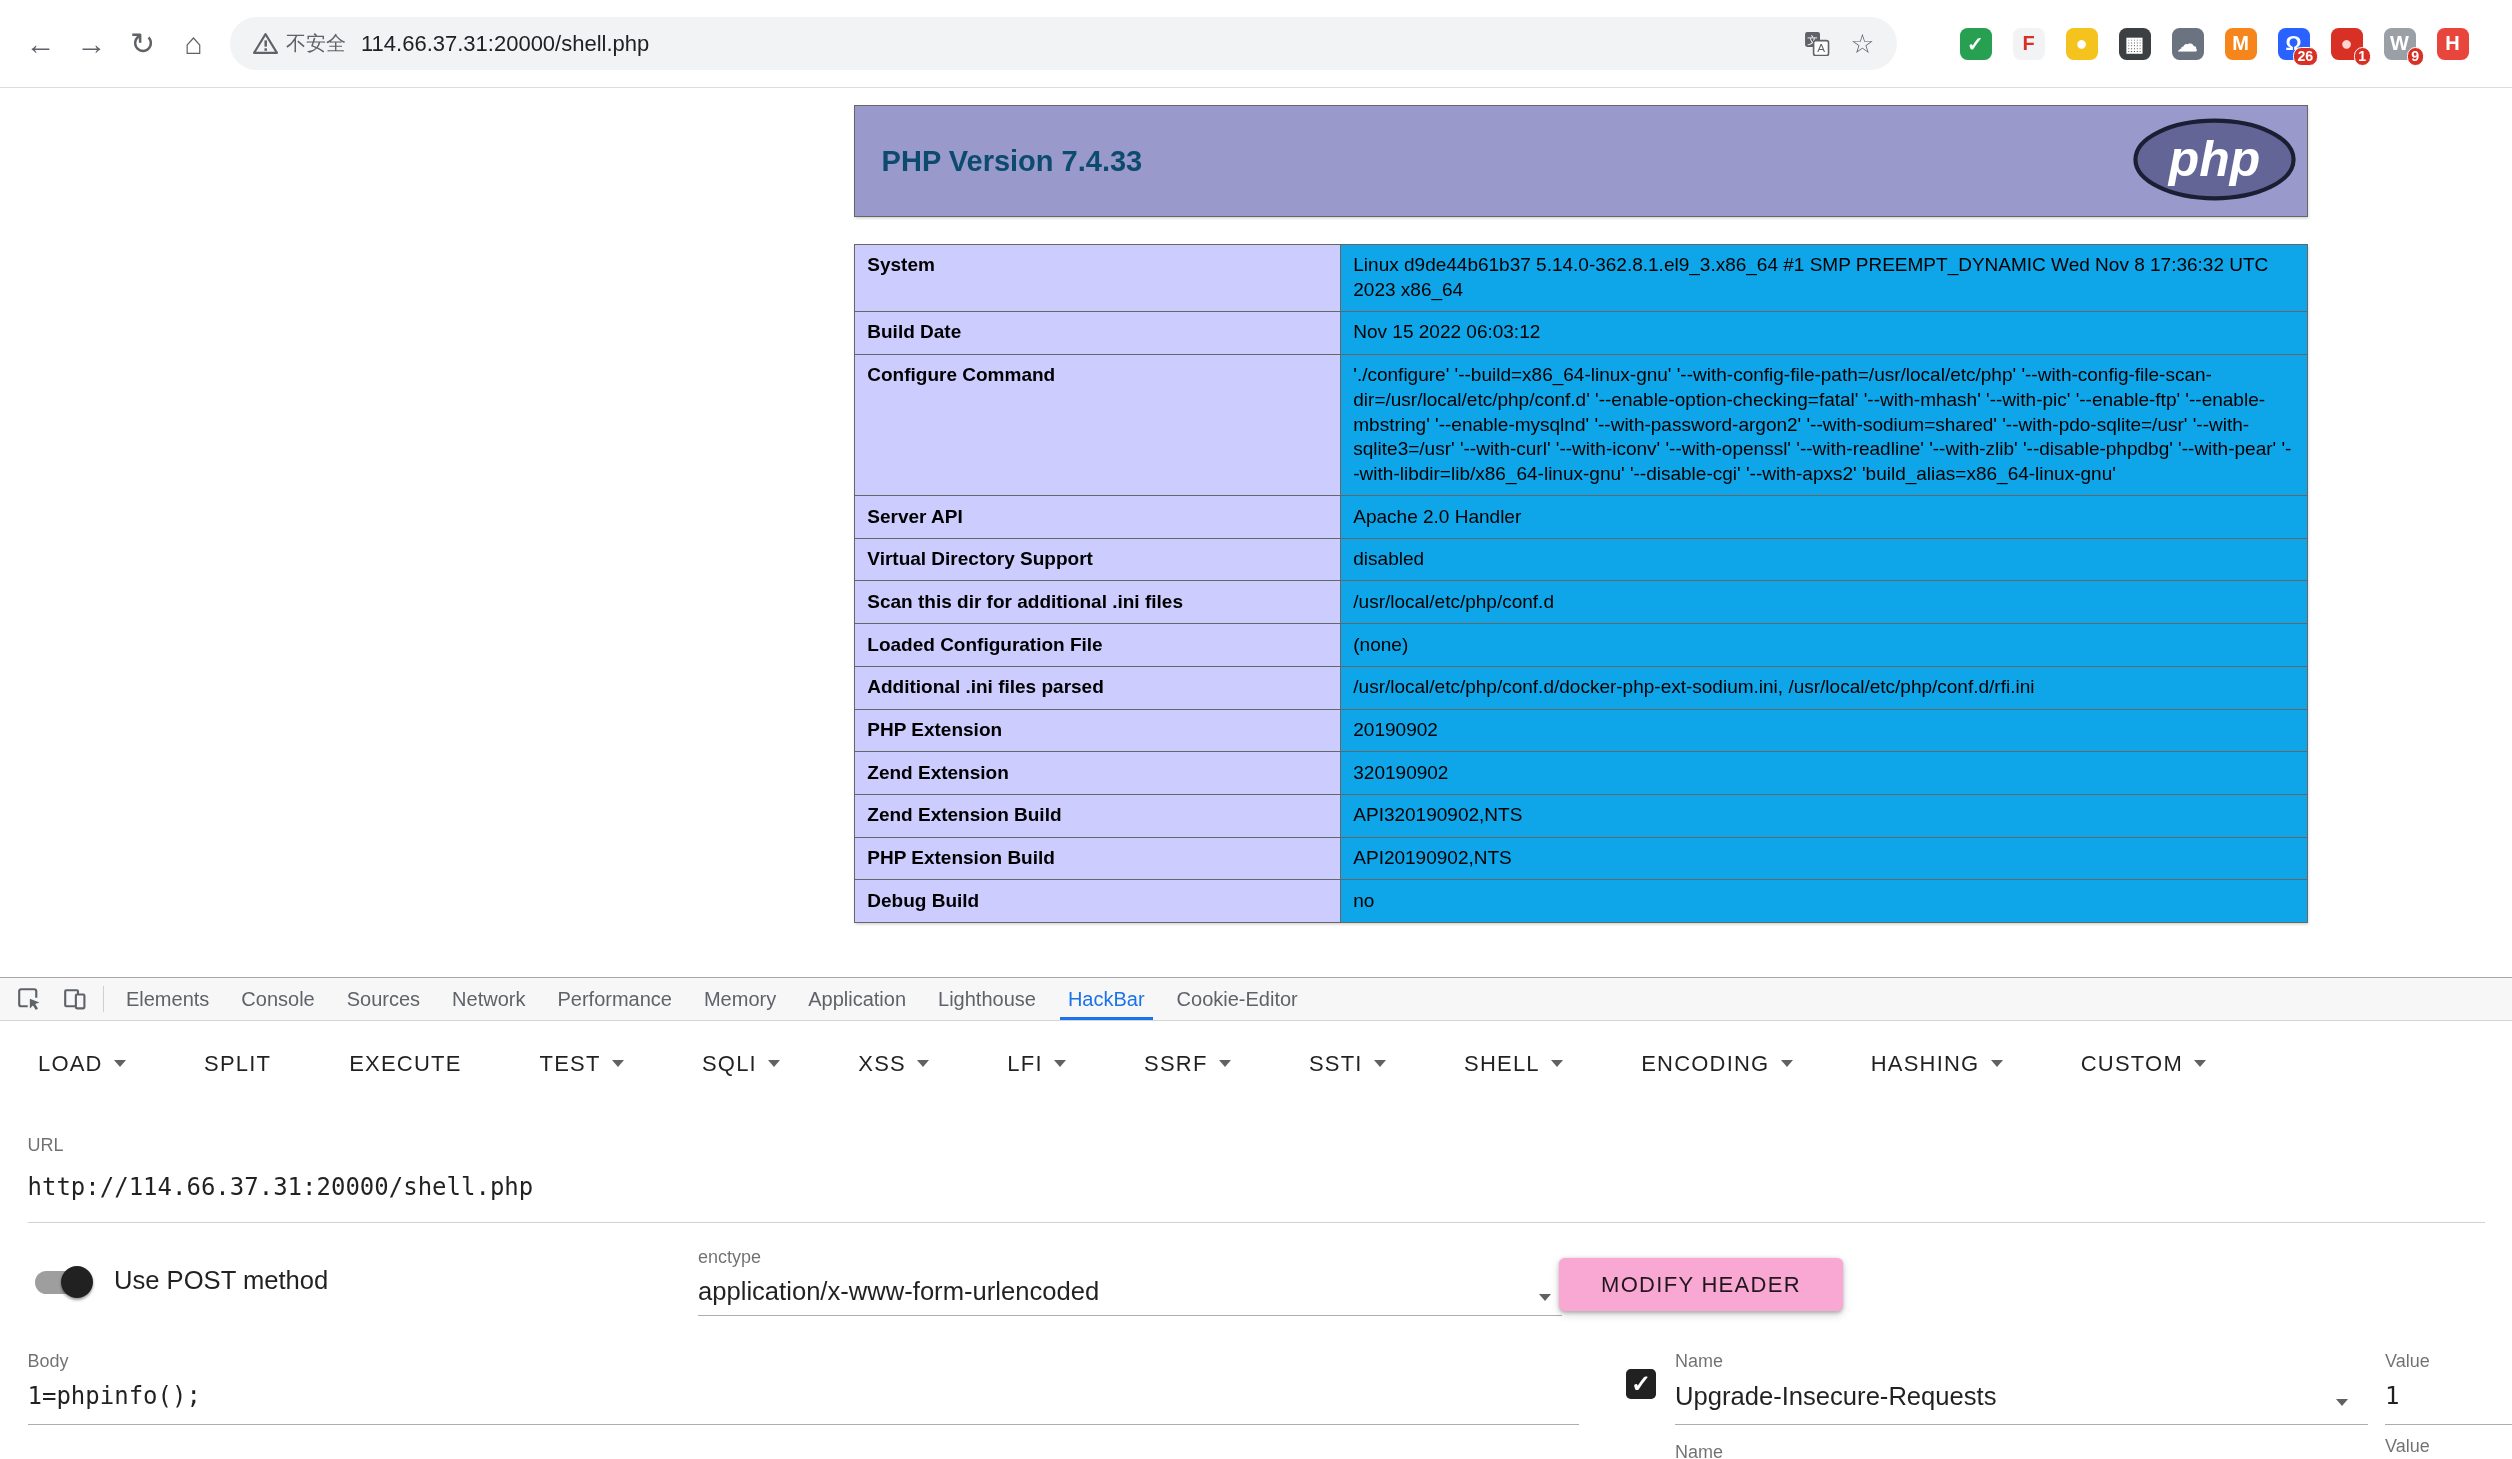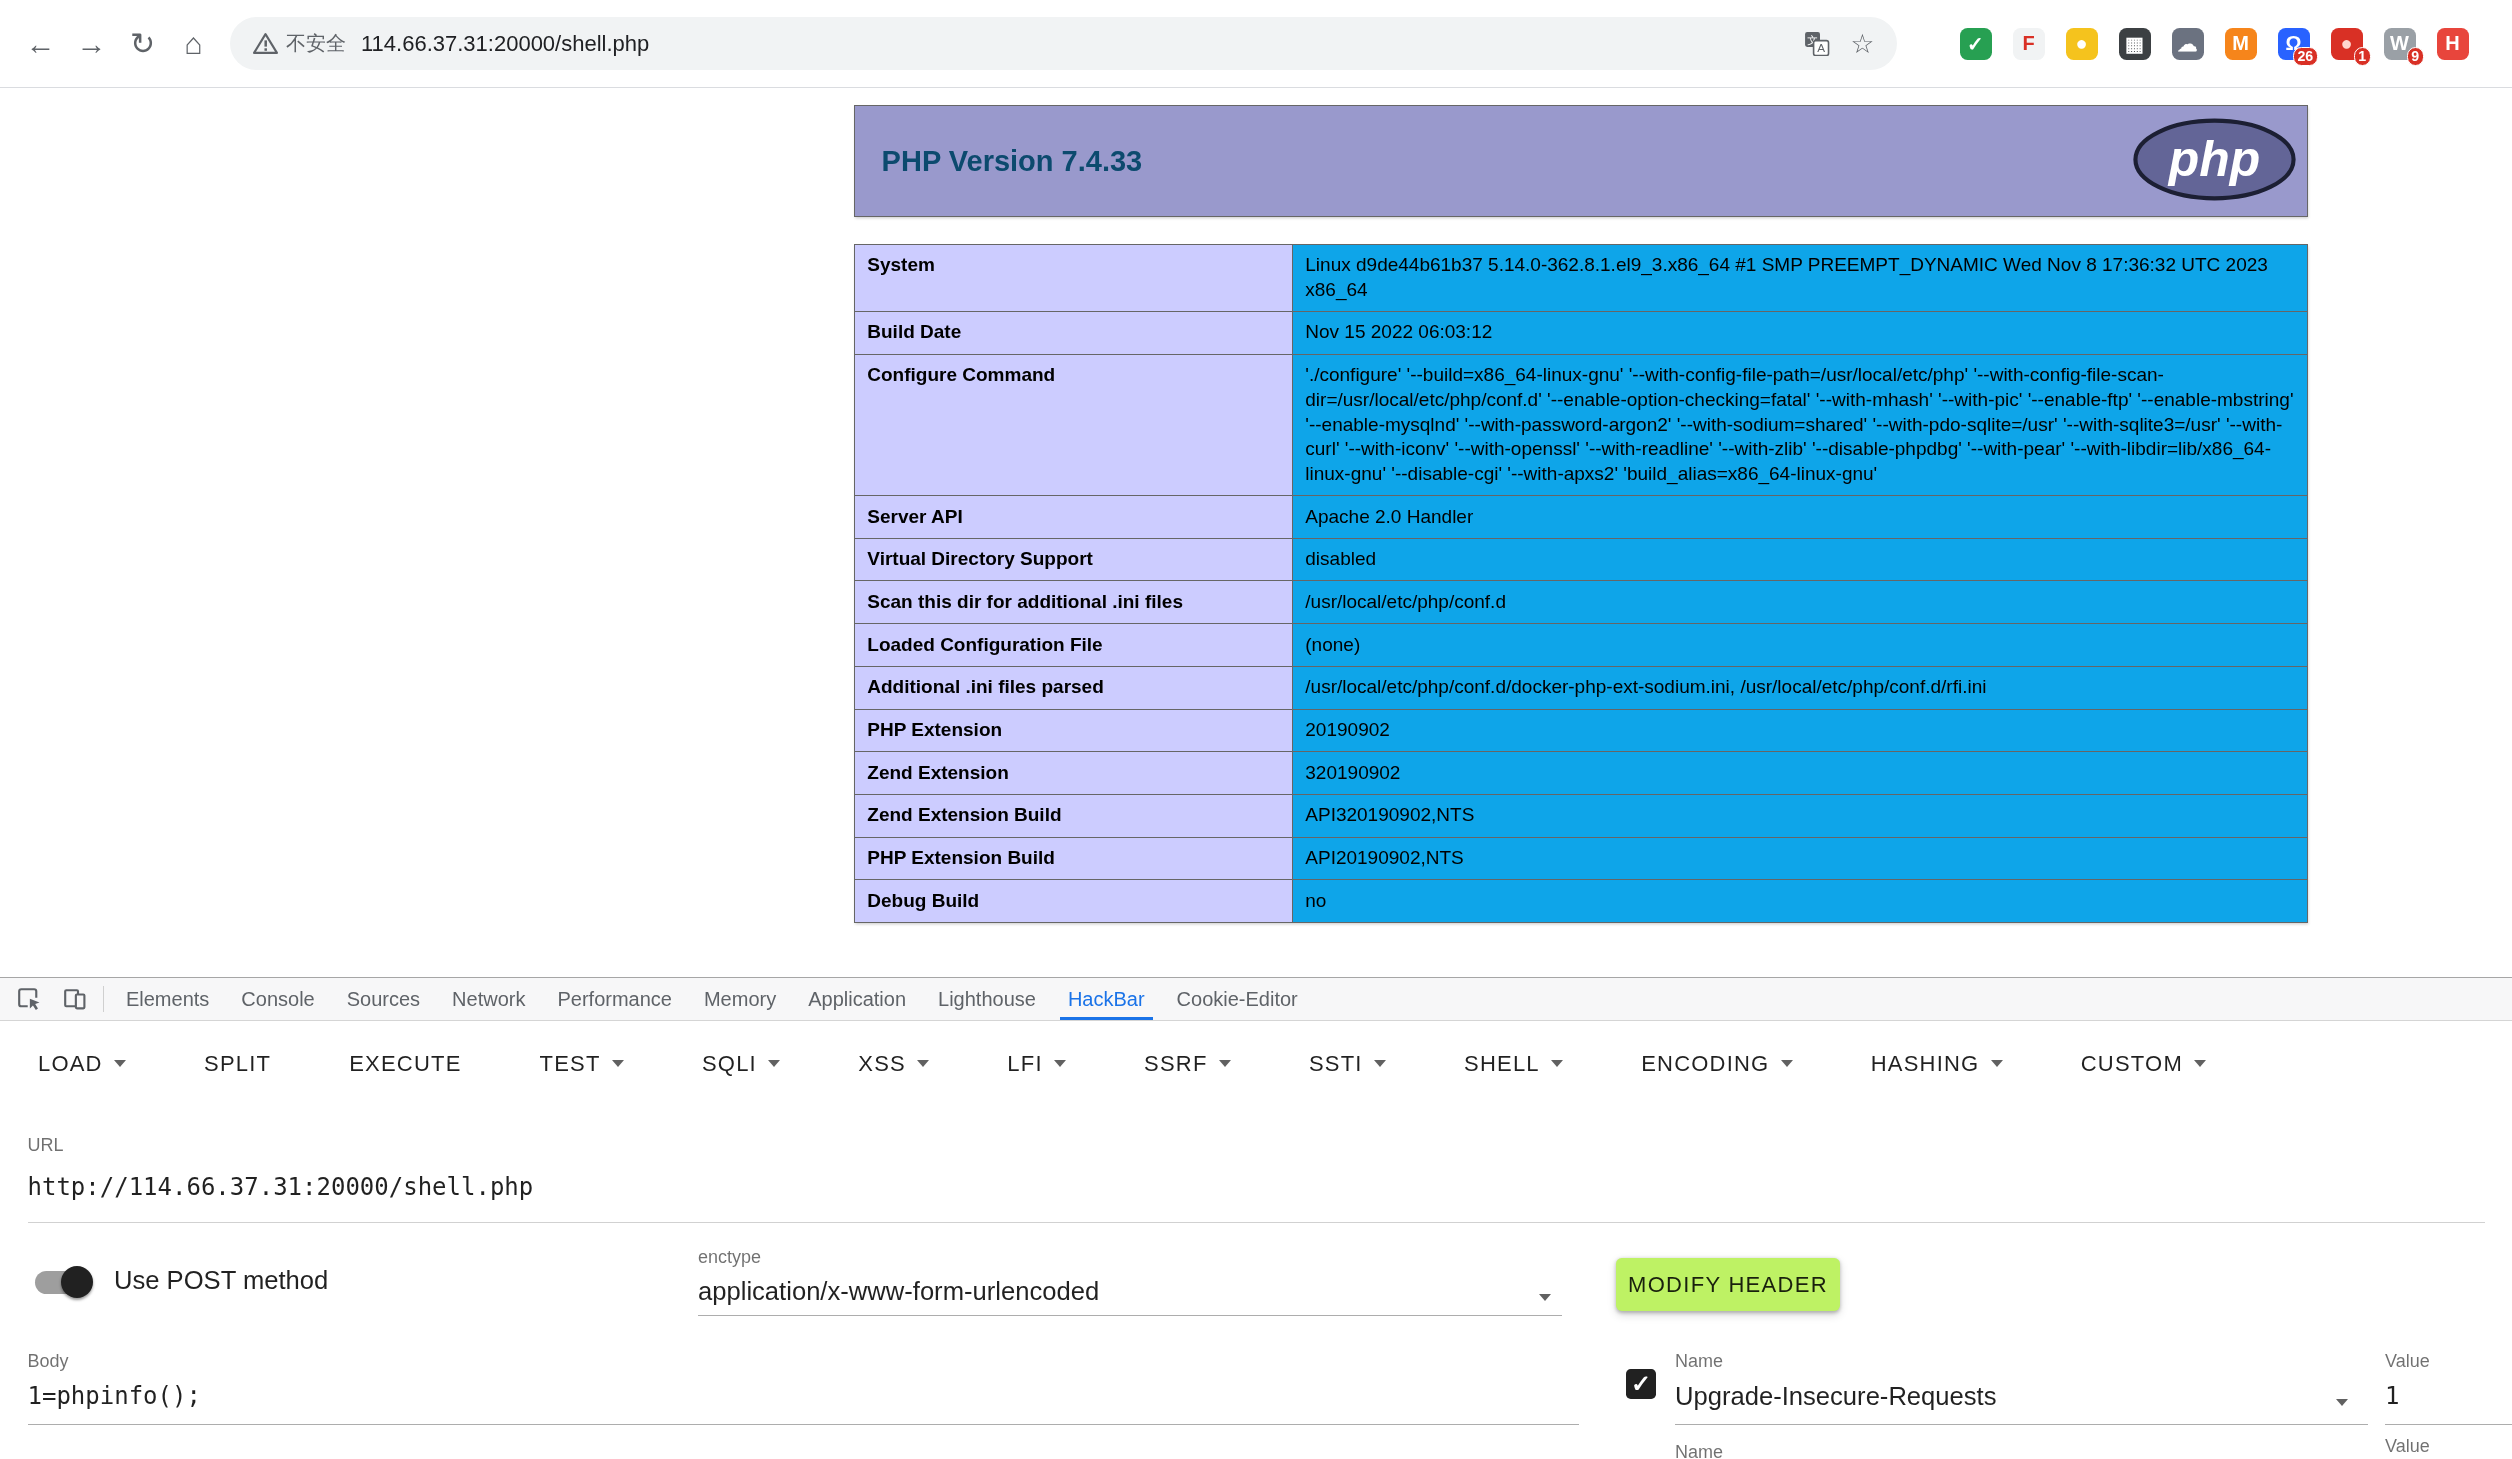--- a/index.html
+++ b/index.html
@@ -53,21 +53,21 @@
     box-shadow:0.9px 1.9px 2.8px #ccc;
   }
   .php-header h1 { font-size:29px; margin:0; color:#0c4a6e; font-weight:bold; }
   .php-logo { position:absolute; right:9.5px; top:50%; transform:translateY(-50%); }
 
   table.phpinfo { width:100%; border-collapse:collapse; box-shadow:0.9px 1.9px 2.8px #ccc; }
   table.phpinfo td {
     border:0.9px solid #666; font-size:19px; padding:8.5px 12.3px;
     vertical-align:baseline; line-height:1.3; color:#000;
   }
-  td.e { background:#ccf; width:438px; font-weight:bold; }
+  td.e { background:#ccf; width:486px; font-weight:bold; }
   td.v { background:#0ea5e9; word-break:break-word; }
 
   
   .devtools {
     position:absolute; left:0; top:977px; width:2512px; height:482px;
     background:#fff; border-top:0.9px solid #a6a6a6;
   }
   .tabbar {
     height:43px; display:flex; align-items:stretch;
     background:#f7f7f8; border-bottom:0.9px solid #d5d5d5; padding-left:5.7px;
@@ -102,22 +102,22 @@
   .underline { position:absolute; height:0; border-bottom:0.9px solid rgba(0,0,0,.32); }
 
   .toggle { position:absolute; top:250px; left:35px; width:56px; height:23px; cursor:pointer; }
   .toggle .track { position:absolute; left:0; right:0; top:0; height:23px; border-radius:11.4px; background:#9e9e9e; }
   .toggle .thumb {
     position:absolute; top:-4.7px; right:-1.9px; width:32px; height:32px; border-radius:50%;
     background:#212121; box-shadow:0 1.9px 2.8px rgba(0,0,0,.4);
   }
 
   .mh-btn {
-    position:absolute; top:237px; left:1616px; width:224px; height:53px;
-    background:#bef264; border:none; border-radius:5.7px; cursor:pointer;
+    position:absolute; top:237px; left:1559px; width:284px; height:53px;
+    background:#f9a8d4; border:none; border-radius:5.7px; cursor:pointer;
     font-family:inherit; font-size:22px; font-weight:500; letter-spacing:1.3px; color:rgba(0,0,0,.87);
     box-shadow:0 1.9px 3.8px rgba(0,0,0,.24), 0 3.8px 9.5px rgba(0,0,0,.14);
   }
 
   .hdr-checkbox {
     position:absolute; top:348px; left:1626px; width:30px; height:30px;
     background:#212121; border-radius:4.7px; color:#fff; font-size:24px; font-weight:bold;
     display:flex; align-items:center; justify-content:center; cursor:pointer;
   }
   .sel-caret { position:absolute; }

